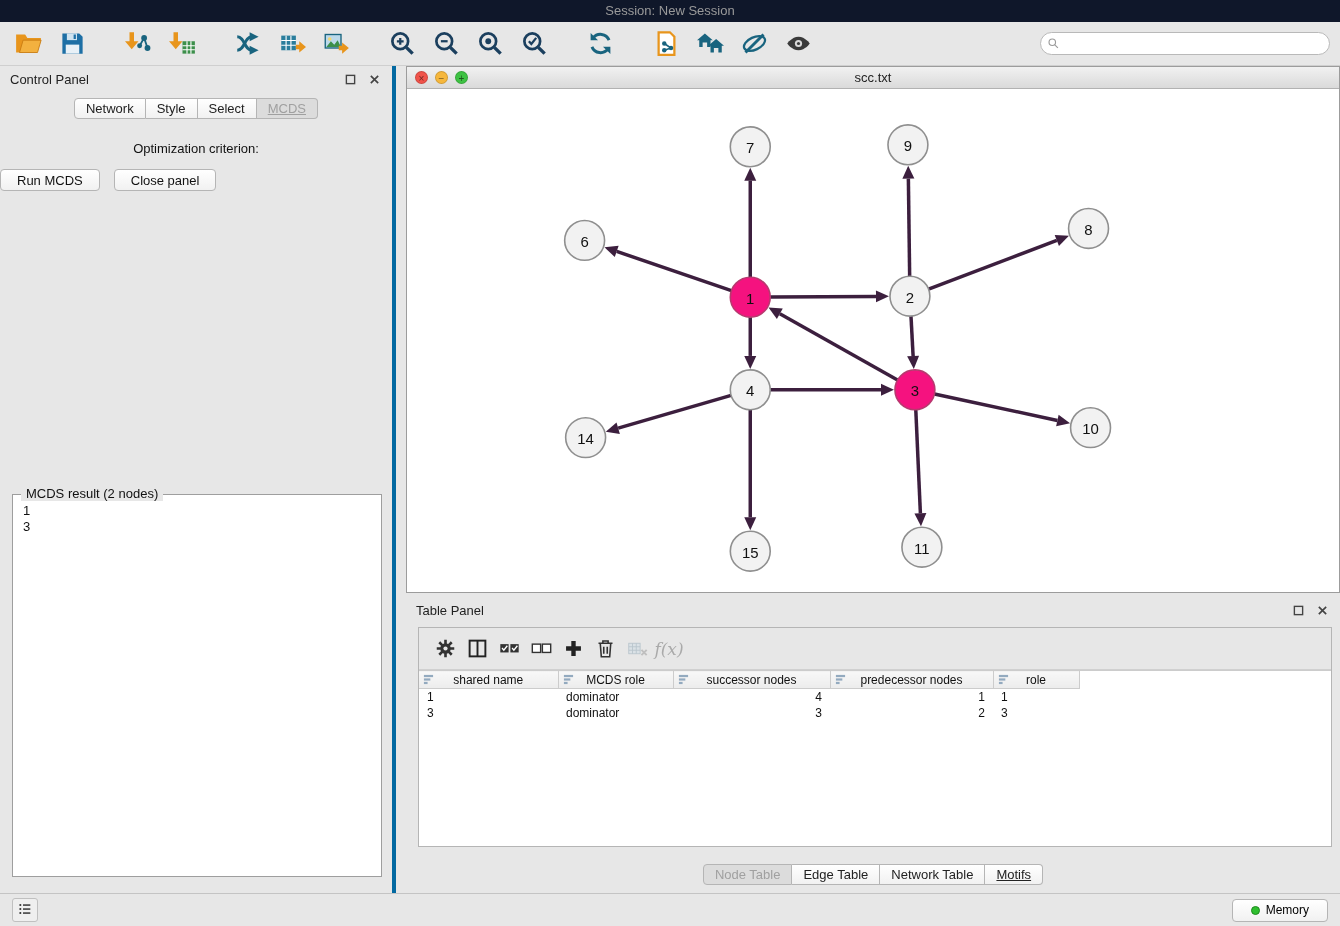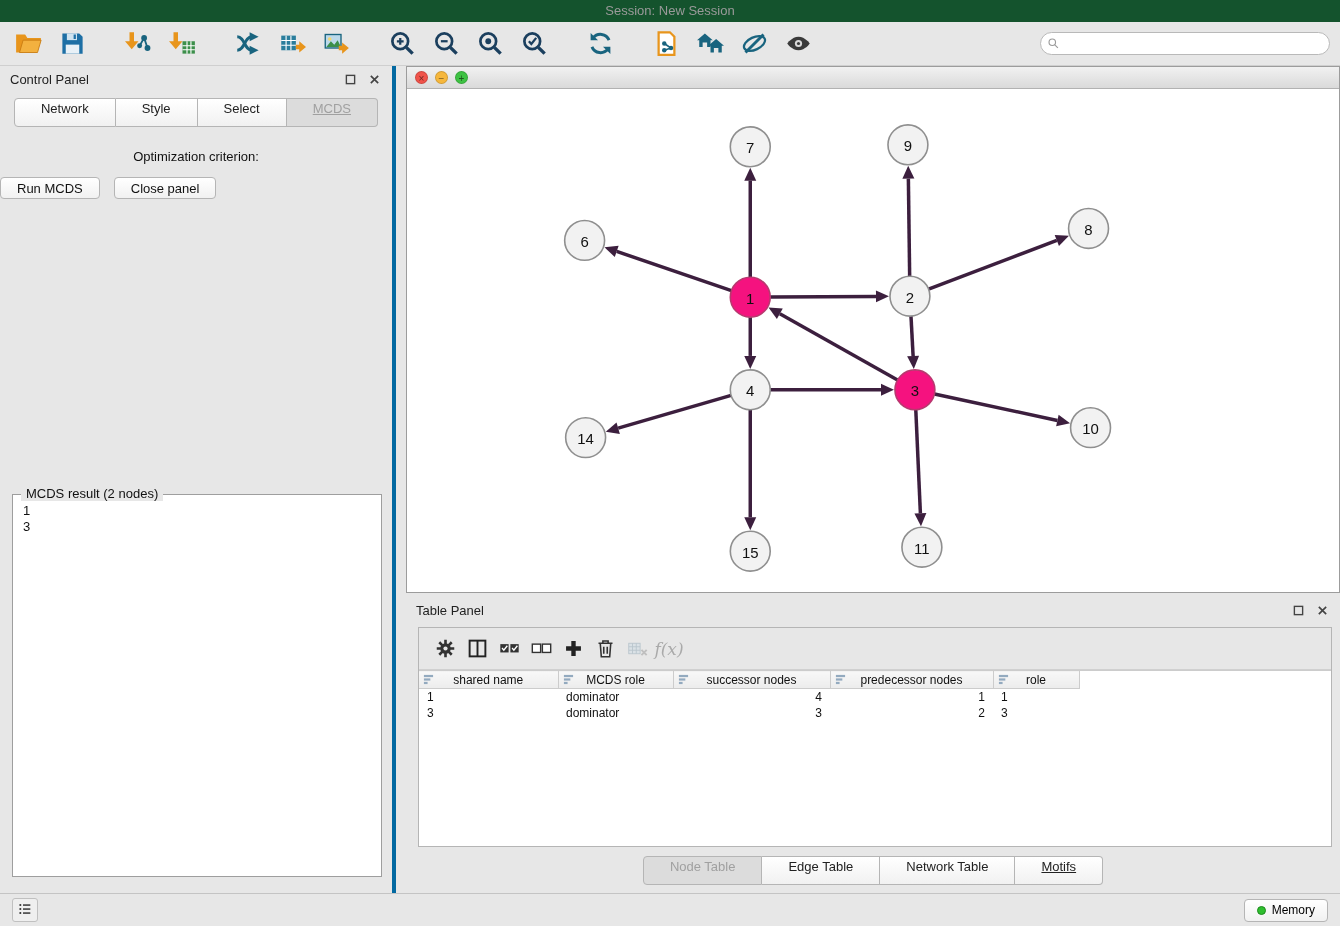--- a/index.html
+++ b/index.html
@@ -1,36 +1,36 @@
 <!DOCTYPE html>
 <html><head>
 <meta charset="utf-8">
 <style>
   html,body{margin:0;padding:0;background:#cfcfcf;}
   *{box-sizing:border-box;}
   .app{position:relative;width:1340px;height:926px;background:#e7e7e7;font-family:"Liberation Sans","DejaVu Sans",sans-serif;font-size:13px;color:#111;overflow:hidden;}
 
   
-  .titlebar{position:absolute;left:0;top:0;width:100%;height:22px;background:#14532d;text-align:center;line-height:22px;color:#9a9a9a;font-size:13px;}
+  .titlebar{position:absolute;left:0;top:0;width:100%;height:22px;background:#0f172a;text-align:center;line-height:22px;color:#9a9a9a;font-size:13px;}
   .toolbar{position:absolute;left:0;top:22px;width:100%;height:44px;background:#e7e7e7;border-bottom:1px solid #cfcfcf;display:flex;align-items:center;padding:0 10px;}
   .tb-group{display:flex;gap:8px;margin-right:30px;}
   .icon-btn{width:36px;height:34px;border:none;background:transparent;display:flex;align-items:center;justify-content:center;padding:0;cursor:pointer;}
   .icon-btn svg{width:27px;height:27px;display:block;}
   .search-wrap{margin-left:auto;position:relative;width:290px;}
   .search-wrap svg{position:absolute;left:7px;top:5px;width:13px;height:13px;}
   .search-input{width:100%;height:23px;border:1px solid #b9b9b9;border-radius:12px;background:#fff;padding:0 10px 0 24px;font-size:13px;outline:none;}
 
   
   .control-panel{position:absolute;left:0;top:66px;width:396px;height:827px;background:#e7e7e7;border-right:4px solid #0369a1;}
   .panel-header{height:26px;display:flex;align-items:center;padding:0 10px;font-size:13px;color:#222;}
   .panel-header .spacer{flex:1;}
   .mini-btn{width:16px;height:16px;border:none;background:transparent;display:flex;align-items:center;justify-content:center;padding:0;margin-left:8px;cursor:pointer;}
   .mini-btn svg{width:11px;height:11px;}
   .tab-row{display:flex;justify-content:center;margin-top:6px;}
-  .tab{height:29px;line-height:19px;padding:0 26px;background:linear-gradient(#ffffff,#f1f1f1);border:1px solid #b5b5b5;border-left:none;font-size:13px;color:#222;cursor:pointer;}
+  .tab{height:21px;line-height:19px;padding:0 11px;background:linear-gradient(#ffffff,#f1f1f1);border:1px solid #b5b5b5;border-left:none;font-size:13px;color:#222;cursor:pointer;}
   .tab:first-child{border-left:1px solid #b5b5b5;border-radius:4px 0 0 4px;}
   .tab:last-child{border-radius:0 4px 4px 0;text-decoration:underline;}
   .tab.active{background:#dcdcdc;color:#a0a0a0;}
   .opt-label{text-align:center;margin-top:22px;font-size:13px;}
   .dropdown{width:312px;height:23px;margin:9px auto 0;background:linear-gradient(#ffffff,#f3f3f3);border:1px solid #b5b5b5;border-radius:4px;display:flex;align-items:center;padding:0 6px 0 10px;cursor:pointer;}
   .dropdown .dd-label{flex:1;font-size:13px;}
   .updown{display:flex;flex-direction:column;gap:2px;}
   .updown i{width:0;height:0;border-left:4px solid transparent;border-right:4px solid transparent;}
   .updown .up{border-bottom:5px solid #555;}
   .updown .down{border-top:5px solid #555;}
@@ -65,21 +65,21 @@
   table.data th .sort-ic{position:absolute;left:4px;top:3px;}
   table.data th.filler{background:#fff;border:none;border-top:1px solid #cccccc;}
   table.data td{height:16px;font-size:12px;padding:0 8px;color:#111;white-space:nowrap;overflow:hidden;}
   td.num{text-align:right;padding-right:16px;}
   .tp-tabs{position:absolute;left:0;right:0;bottom:8px;display:flex;justify-content:center;}
 
   
   .statusbar{position:absolute;left:0;top:893px;width:100%;height:33px;background:#e7e7e7;border-top:1px solid #c4c4c4;display:flex;align-items:center;padding:0 12px;}
   .sb-left-btn{width:26px;height:24px;border:1px solid #c0c0c0;border-radius:3px;background:#efefef;display:flex;align-items:center;justify-content:center;padding:0;cursor:pointer;}
   .sb-left-btn svg{width:16px;height:16px;}
-  .memory-btn{margin-left:auto;height:23px;padding:0 12px;background:linear-gradient(#ffffff,#f1f1f1);border:1px solid #b5b5b5;border-radius:4px;display:flex;align-items:center;gap:6px;font-size:12px;cursor:pointer;}
+  .memory-btn{margin-left:auto;height:23px;padding:0 18px;background:linear-gradient(#ffffff,#f1f1f1);border:1px solid #b5b5b5;border-radius:4px;display:flex;align-items:center;gap:6px;font-size:12px;cursor:pointer;}
   .mem-dot{width:9px;height:9px;border-radius:50%;background:#2fbf2f;border:1px solid #1d8a1d;}
 </style>
 </head>
 <body>
 
 <div class="app">
 
   <div class="titlebar">
     <span>Session: New Session</span>
   </div>
@@ -287,20 +287,21 @@
       <span class="legend">MCDS result (2 nodes)</span>
       <div class="result-items">
         <div>1</div>
         <div>3</div>
       </div>
     </div>
   </div>
 
   <div class="network-window">
     <div class="net-titlebar">
+      <span class="net-title">scc.txt</span>
       <span class="tl-group">
         <span class="tl tl-red">×</span>
         <span class="tl tl-yellow">−</span>
         <span class="tl tl-green">+</span>
       </span>
     </div>
     <div class="net-content">
       <svg id="network-svg" viewBox="0 0 934 505" preserveAspectRatio="none">
           <line x1="344" y1="189" x2="344" y2="92" stroke="#3c1f3e" stroke-width="3.5"></line>
           <polygon points="344,79 350,92 338,92" fill="#3c1f3e"></polygon>

